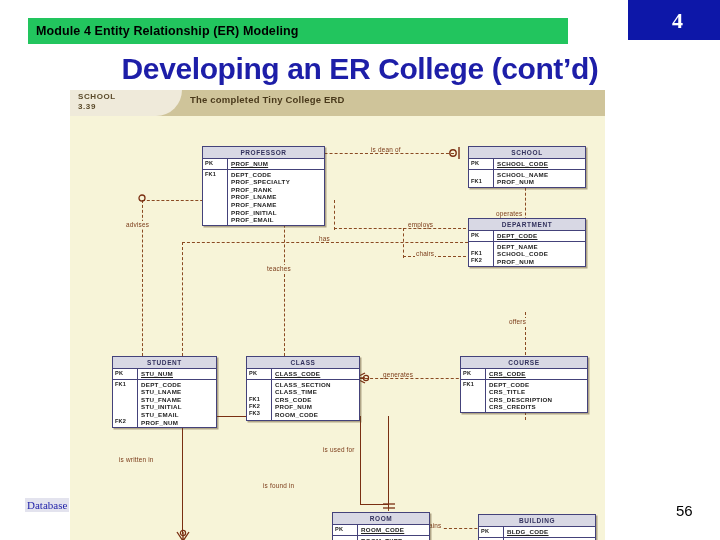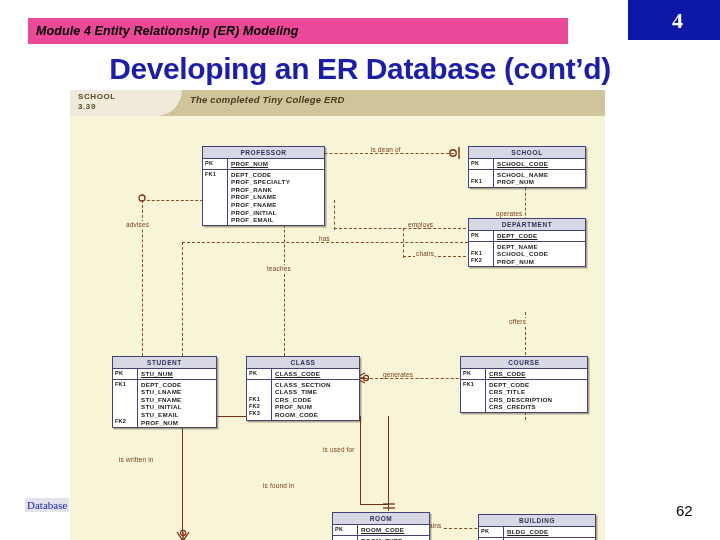--- a/index.html
+++ b/index.html
@@ -1,38 +1,38 @@
 <!DOCTYPE html>
 <html><head>
 <meta charset="utf-8">
 <style>
   html,body{margin:0;padding:0;}
   body{width:720px;height:540px;background:#ffffff;font-family:"Liberation Sans",sans-serif;overflow:hidden;position:relative;}
 
   
-  .module-bar{position:absolute;left:28px;top:18px;width:540px;height:26px;background:#ec4899;display:flex;align-items:center;font-style:italic;}
+  .module-bar{position:absolute;left:28px;top:18px;width:540px;height:26px;background:#22c55e;display:flex;align-items:center;}
   .module-bar span{font-size:12.5px;font-weight:bold;color:#000;padding-left:8px;letter-spacing:.1px;}
 
   .slide-badge{position:absolute;left:628px;top:0px;width:92px;height:40px;background:#0d17a8;}
   .slide-badge-num{position:absolute;left:672px;top:8px;color:#ffffff;font-size:22px;font-weight:bold;font-family:"Liberation Serif",serif;}
 
   .slide-title{position:absolute;left:0;top:52px;width:720px;text-align:center;color:#1d1ea8;
                font-size:30px;font-weight:bold;letter-spacing:-.4px;}
 
   .footer-left{position:absolute;left:25px;top:498px;font-size:11px;color:#1d1ea8;
                font-family:"Liberation Serif",serif;background:#e3e3ee;padding:1px 2px;z-index:1;}
   .footer-right{position:absolute;left:676px;top:502px;font-size:15px;color:#000;}
 
   
   .figure{position:absolute;left:70px;top:90px;width:535px;height:450px;background:#f7f4d8;overflow:hidden;}
   .fig-head{position:absolute;left:0;top:0;width:535px;height:26px;background:#cfc49a;}
   .fig-head-left{position:absolute;left:0;top:0;width:112px;height:26px;background:#efeada;
                  border-bottom-right-radius:26px;}
   .fig-num{position:absolute;left:8px;top:2px;font-size:8px;font-weight:bold;color:#5a4a2a;line-height:10px;letter-spacing:.6px;}
-  .fig-cap{position:absolute;left:120px;top:4px;font-size:9.5px;font-weight:bold;color:#4a3a1c;letter-spacing:.2px;font-style:italic;}
+  .fig-cap{position:absolute;left:120px;top:4px;font-size:9.5px;font-weight:bold;color:#4a3a1c;letter-spacing:.2px;}
 
   .canvas{position:absolute;left:0;top:26px;width:535px;height:424px;}
 
   
   .ent{position:absolute;border:1.2px solid #44427a;background:#ffffff;box-sizing:border-box;
        box-shadow:1.5px 1.5px 0 rgba(90,70,40,.45);}
   .ent-title{height:11px;background:#d8d8e4;border-bottom:1px solid #44427a;
              font-size:6.5px;font-weight:bold;color:#33325e;text-align:center;line-height:11px;letter-spacing:.6px;}
   .ent-sec{display:flex;}
   .ent-sec.pk{border-bottom:1px solid #44427a;}
@@ -58,24 +58,24 @@
 </head>
 <body>
 
 <div class="module-bar">
   <span>Module 4 Entity Relationship (ER) Modeling</span>
 </div>
 
 <div class="slide-badge"></div>
 <div class="slide-badge-num">4</div>
 
-<div class="slide-title">Developing an ER Database (cont’d)</div>
+<div class="slide-title">Developing an ER College (cont’d)</div>
 
 <div class="footer-left">Database</div>
-<div class="footer-right">62</div>
+<div class="footer-right">56</div>
 
 <div class="figure">
 
   <div class="fig-head">
     <div class="fig-head-left"></div>
     <div class="fig-num">
       <div>SCHOOL</div>
       <div>3.39</div>
     </div>
     <div class="fig-cap">The completed Tiny College ERD</div>

